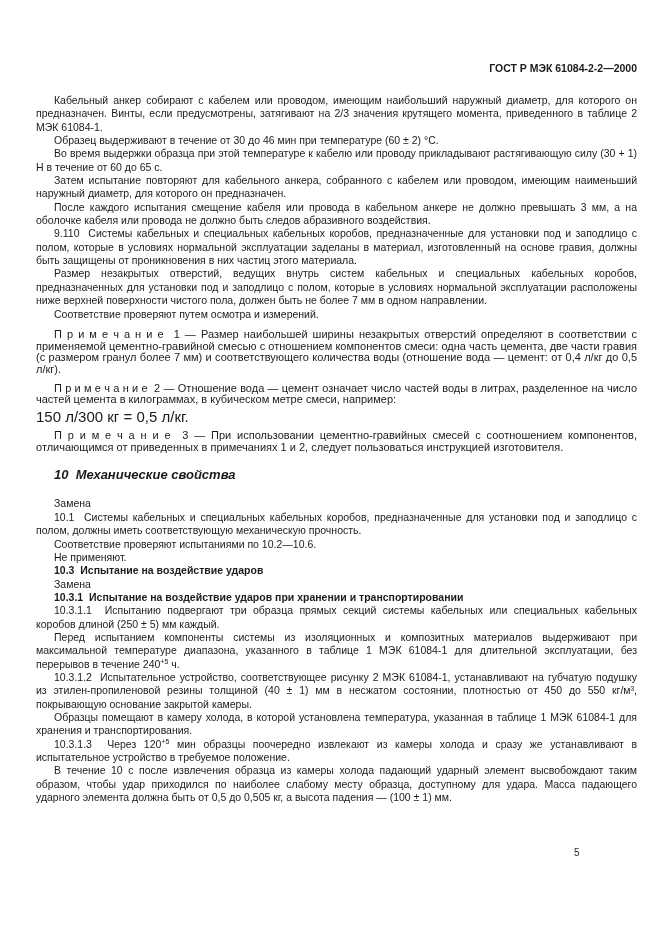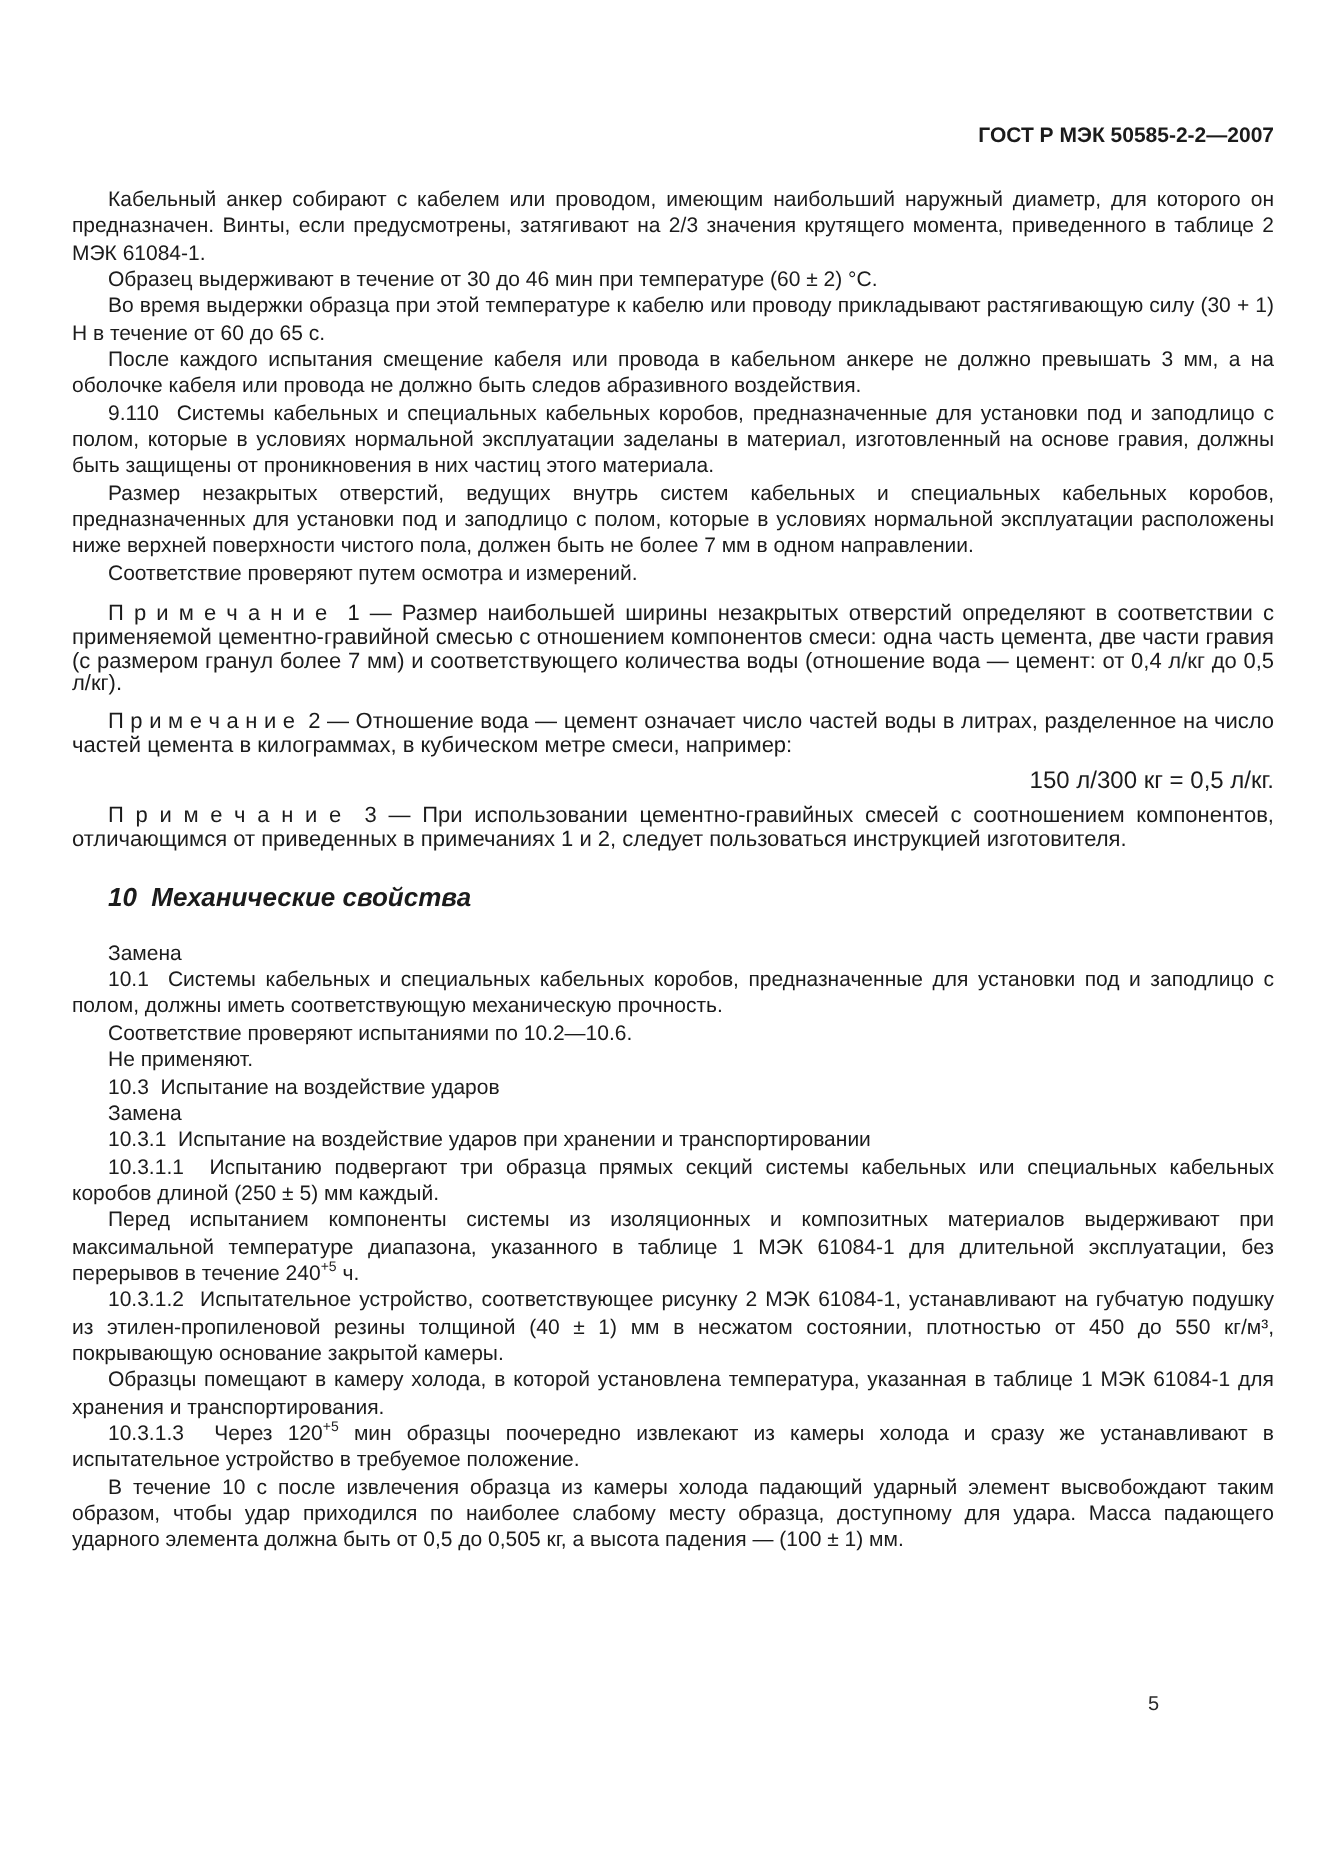--- a/index.html
+++ b/index.html
@@ -28,33 +28,33 @@
     margin-bottom: 20px;
   }
   p {
     margin: 0;
     font-size: 10.5px;
     line-height: 13.35px;
     text-align: justify;
     text-indent: 18px;
   }
   p.it { }
-  p.bold { font-weight: normal; }
+  p.bold { font-weight: bold; }
   .note {
     font-size: 11px;
     line-height: 11.7px;
     text-align: justify;
     text-indent: 18px;
     margin-top: 7px;
   }
   .note:first-of-type { margin-top: 8px; }
   .formula {
-    font-size: 12px;
+    font-size: 15px;
     line-height: 12px;
-    text-align: right;
+    text-align: left;
     text-indent: 0;
     margin: 5px 0 5px 0;
   }
   .notes-block { margin-bottom: 4px; }
   h2.section-heading {
     font-size: 13px;
     font-weight: bold;
     margin: 13px 0 14px 0;
     padding-left: 18px;
     line-height: 17px;
@@ -73,25 +73,26 @@
     font-size: 10px;
     color: #2a2a2a;
   }
 </style>
 </head>
 <body>
 
 <div class="page">
   <div class="content">
 
-    <div class="doc-header">ГОСТ Р МЭК 50585-2-2—2007</div>
+    <div class="doc-header">ГОСТ Р МЭК 61084-2-2—2000</div>
 
     <p class="it">Кабельный анкер собирают с кабелем или проводом, имеющим наибольший наружный диаметр, для которого он предназначен. Винты, если предусмотрены, затягивают на 2/3 значения крутящего момента, приведенного в таблице 2 МЭК 61084-1.</p>
     <p class="it">Образец выдерживают в течение от 30 до 46 мин при температуре (60 ± 2) °С.</p>
     <p class="it">Во время выдержки образца при этой температуре к кабелю или проводу прикладывают растягивающую силу (30 + 1) Н в течение от 60 до 65 с.</p>
+    <p class="it">Затем испытание повторяют для кабельного анкера, собранного с кабелем или проводом, имеющим наименьший наружный диаметр, для которого он предназначен.</p>
     <p class="it">После каждого испытания смещение кабеля или провода в кабельном анкере не должно превышать 3 мм, а на оболочке кабеля или провода не должно быть следов абразивного воздействия.</p>
     <p>9.110&nbsp; Системы кабельных и специальных кабельных коробов, предназначенные для установки под и заподлицо с полом, которые в условиях нормальной эксплуатации заделаны в материал, изготовленный на основе гравия, должны быть защищены от проникновения в них частиц этого материала.</p>
     <p>Размер незакрытых отверстий, ведущих внутрь систем кабельных и специальных кабельных коробов, предназначенных для установки под и заподлицо с полом, которые в условиях нормальной эксплуатации расположены ниже верхней поверхности чистого пола, должен быть не более 7 мм в одном направлении.</p>
     <p class="it">Соответствие проверяют путем осмотра и измерений.</p>
 
     <div class="notes-block">
       <p class="note">П р и м е ч а н и е&nbsp; 1 — Размер наибольшей ширины незакрытых отверстий определяют в соответствии с применяемой цементно-гравийной смесью с отношением компонентов смеси: одна часть цемента, две части гравия (с размером гранул более 7 мм) и соответствующего количества воды (отношение вода — цемент: от 0,4 л/кг до 0,5 л/кг).</p>
       <p class="note">П р и м е ч а н и е&nbsp; 2 — Отношение вода — цемент означает число частей воды в литрах, разделенное на число частей цемента в килограммах, в кубическом метре смеси, например:</p>
       <p class="formula">150 л/300 кг = 0,5 л/кг.</p>
       <p class="note">П р и м е ч а н и е&nbsp; 3 — При использовании цементно-гравийных смесей с соотношением компонентов, отличающимся от приведенных в примечаниях 1 и 2, следует пользоваться инструкцией изготовителя.</p>

